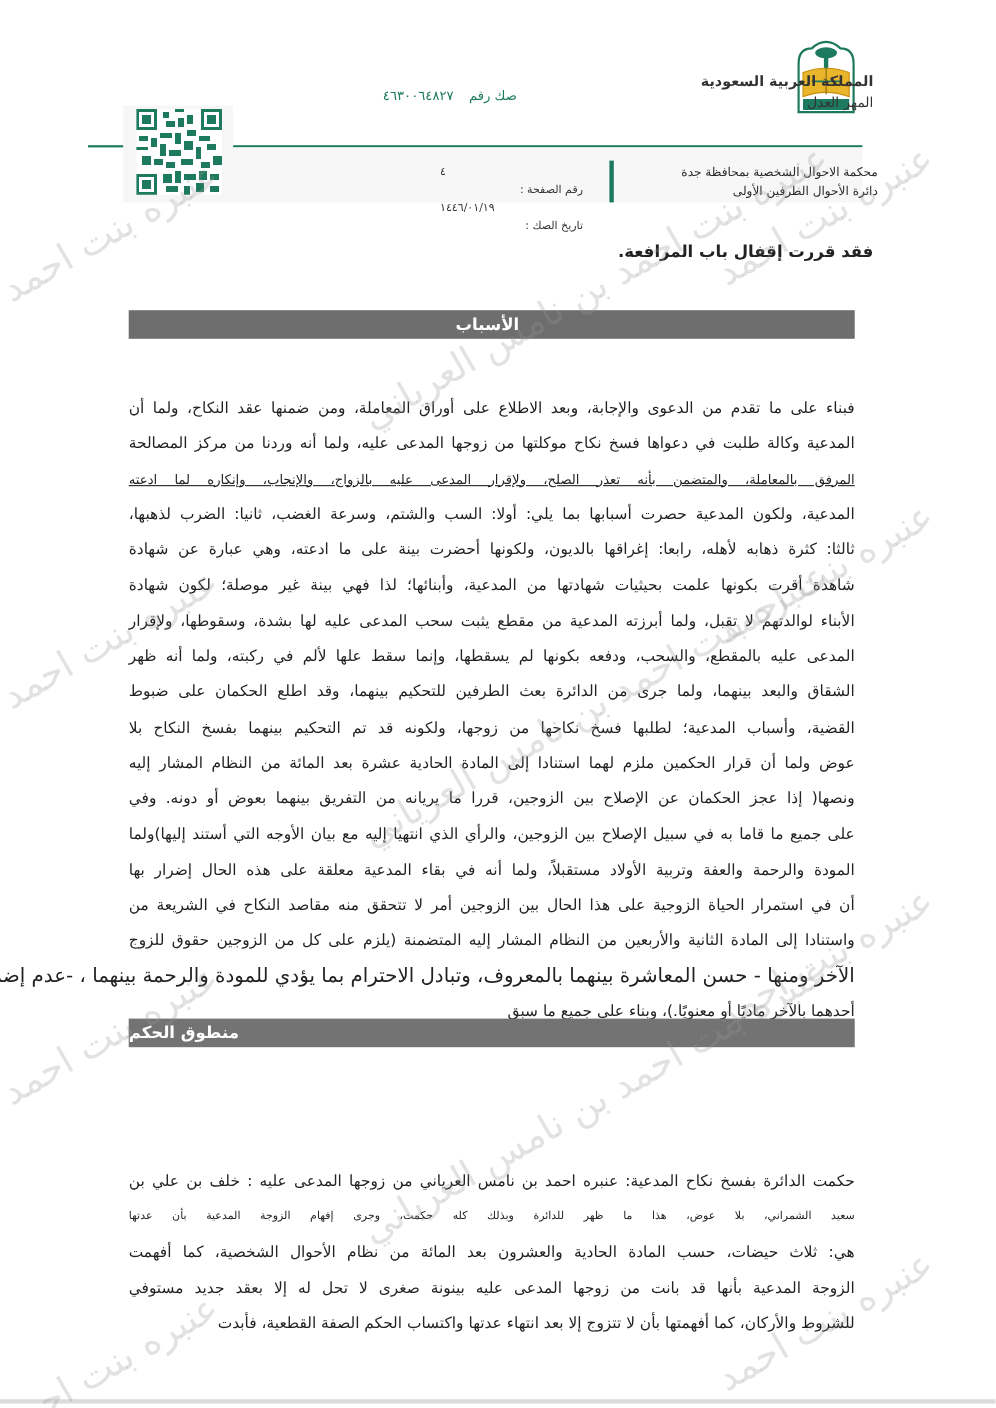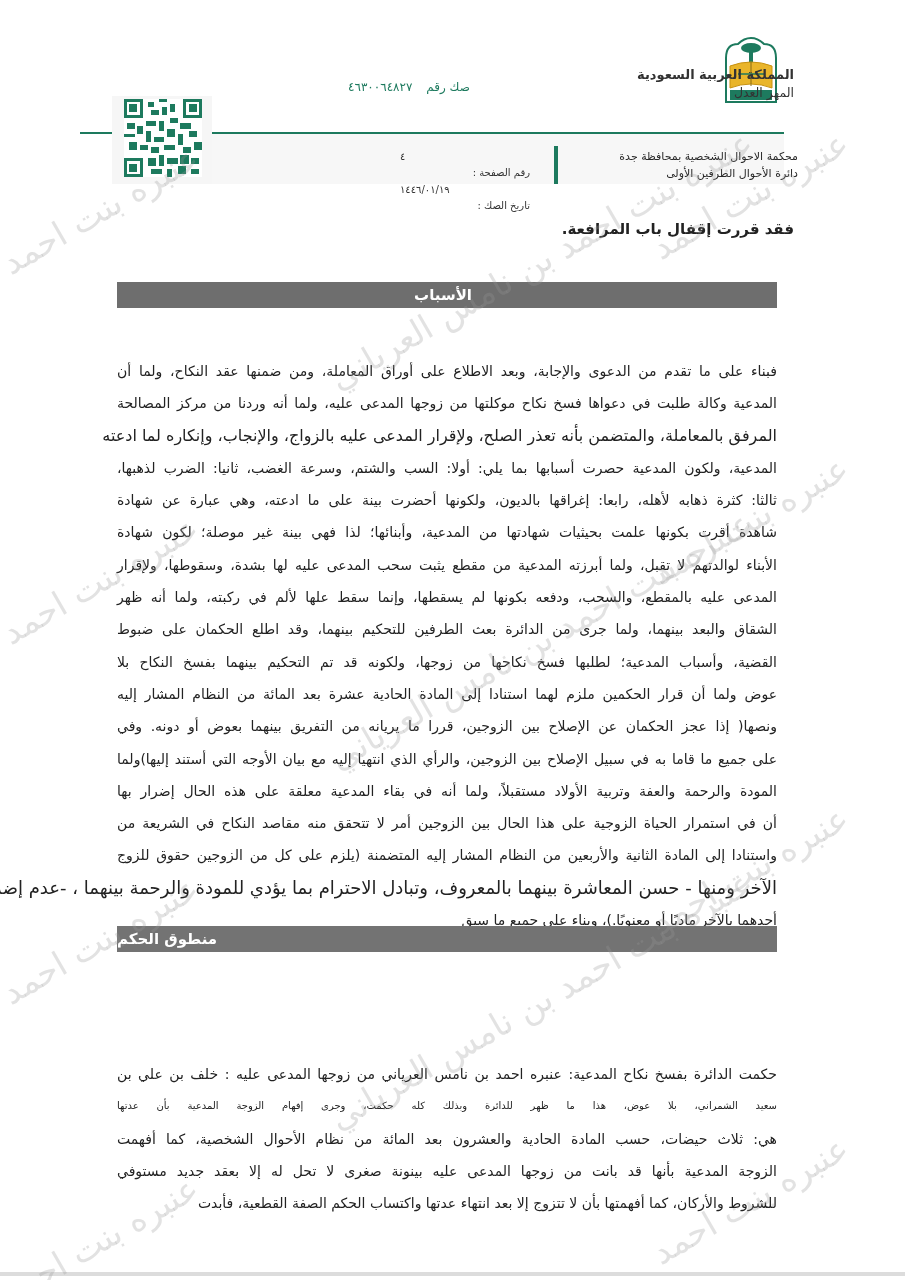--- a/index.html
+++ b/index.html
@@ -141,21 +141,21 @@
 
   <div class="decided">فقد قررت إقفال باب المرافعة.</div>
 
   <div class="sec-bar sec-reasons">
     <span>الأسباب</span>
   </div>
 
   <div class="para p-reasons" id="reasons">
       <span class="ln" style="font-size: 14px;">فبناء على ما تقدم من الدعوى والإجابة، وبعد الاطلاع على أوراق المعاملة، ومن ضمنها عقد النكاح، ولما أن</span>
       <span class="ln" style="font-size: 14px;">المدعية وكالة طلبت في دعواها فسخ نكاح موكلتها من زوجها المدعى عليه، ولما أنه وردنا من مركز المصالحة</span>
-      <span class="ln" style="font-size: 16px;">المرفق بالمعاملة، والمتضمن بأنه تعذر الصلح، ولإقرار المدعى عليه بالزواج، والإنجاب، وإنكاره لما ادعته</span>
+      <span class="ln" style="font-size: 12px; text-decoration: underline;">المرفق بالمعاملة، والمتضمن بأنه تعذر الصلح، ولإقرار المدعى عليه بالزواج، والإنجاب، وإنكاره لما ادعته</span>
       <span class="ln" style="font-size: 14px;">المدعية، ولكون المدعية حصرت أسبابها بما يلي: أولا: السب والشتم، وسرعة الغضب، ثانيا: الضرب لذهبها،</span>
       <span class="ln" style="font-size: 14px;">ثالثا: كثرة ذهابه لأهله، رابعا: إغراقها بالديون، ولكونها أحضرت بينة على ما ادعته، وهي عبارة عن شهادة</span>
       <span class="ln" style="font-size: 14px;">شاهدة أقرت بكونها علمت بحيثيات شهادتها من المدعية، وأبنائها؛ لذا فهي بينة غير موصلة؛ لكون شهادة</span>
       <span class="ln" style="font-size: 14px;">الأبناء لوالدتهم لا تقبل، ولما أبرزته المدعية من مقطع يثبت سحب المدعى عليه لها بشدة، وسقوطها، ولإقرار</span>
       <span class="ln" style="font-size: 14px;">المدعى عليه بالمقطع، والسحب، ودفعه بكونها لم يسقطها، وإنما سقط علها لألم في ركبته، ولما أنه ظهر</span>
       <span class="ln" style="font-size: 14px;">الشقاق والبعد بينهما، ولما جرى من الدائرة بعث الطرفين للتحكيم بينهما، وقد اطلع الحكمان على ضبوط</span>
       <span class="ln" style="font-size: 14px;">القضية، وأسباب المدعية؛ لطلبها فسخ نكاحها من زوجها، ولكونه قد تم التحكيم بينهما بفسخ النكاح بلا</span>
       <span class="ln" style="font-size: 14px;">عوض ولما أن قرار الحكمين ملزم لهما استنادا إلى المادة الحادية عشرة بعد المائة من النظام المشار إليه</span>
       <span class="ln" style="font-size: 14px;">ونصها( إذا عجز الحكمان عن الإصلاح بين الزوجين، قررا ما يريانه من التفريق بينهما بعوض أو دونه. وفي</span>
       <span class="ln" style="font-size: 14px;">على جميع ما قاما به في سبيل الإصلاح بين الزوجين، والرأي الذي انتهيا إليه مع بيان الأوجه التي أستند إليها)ولما</span>

